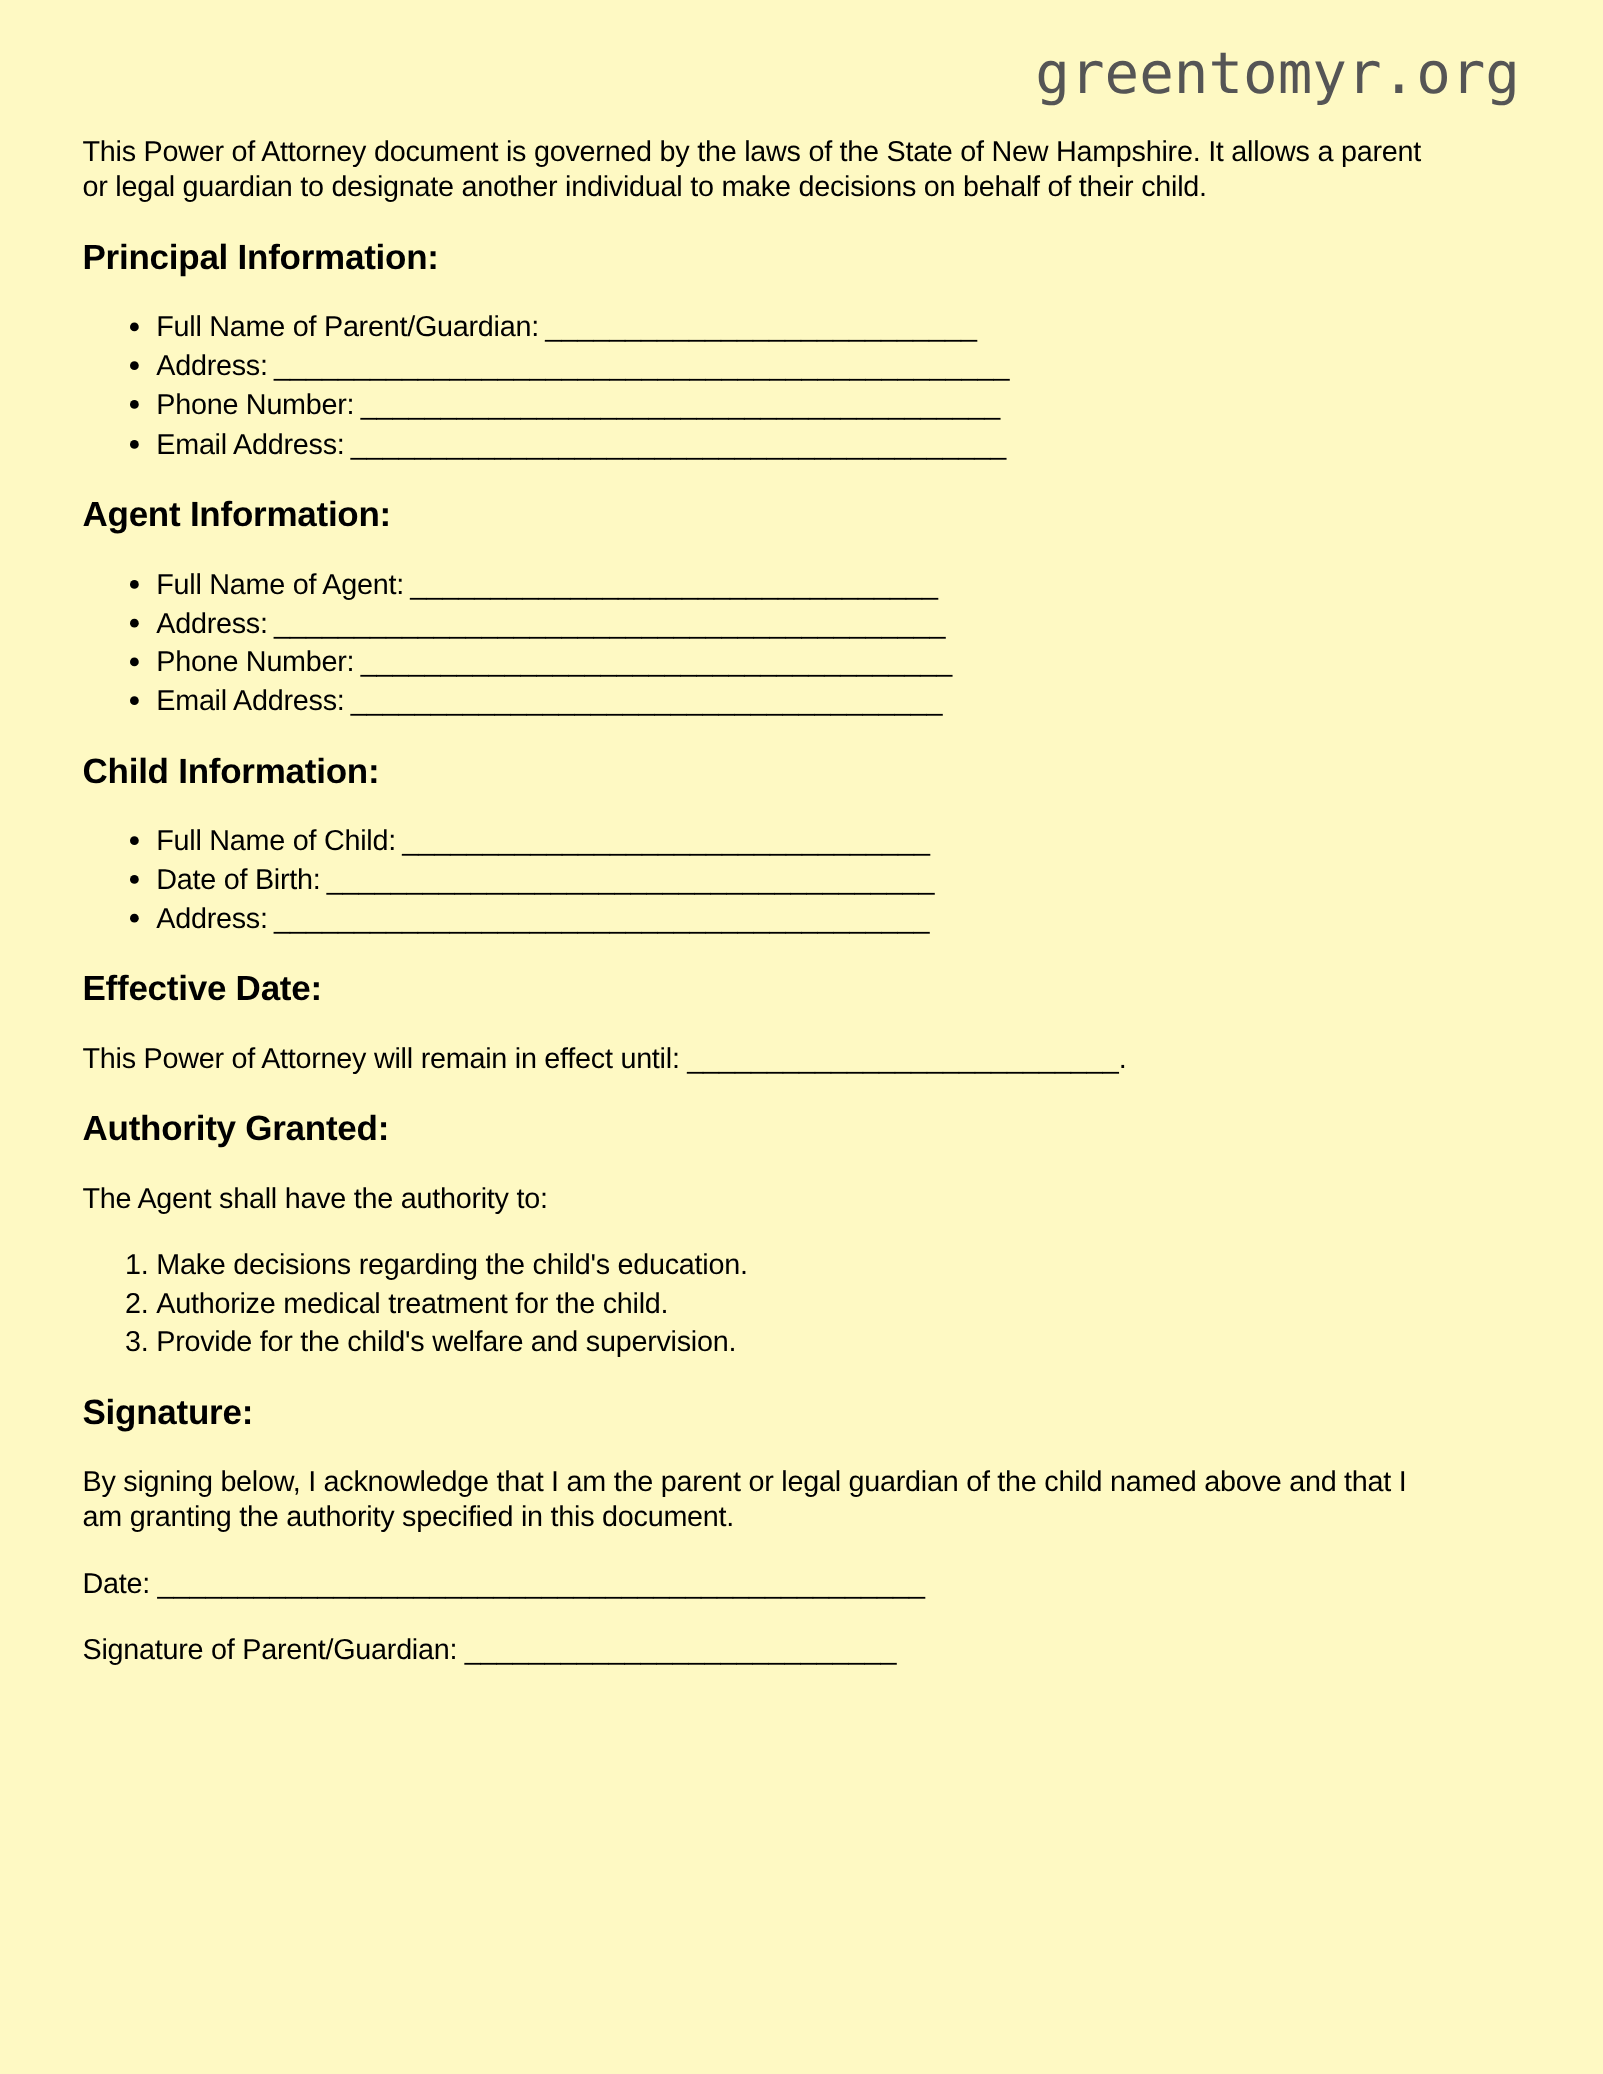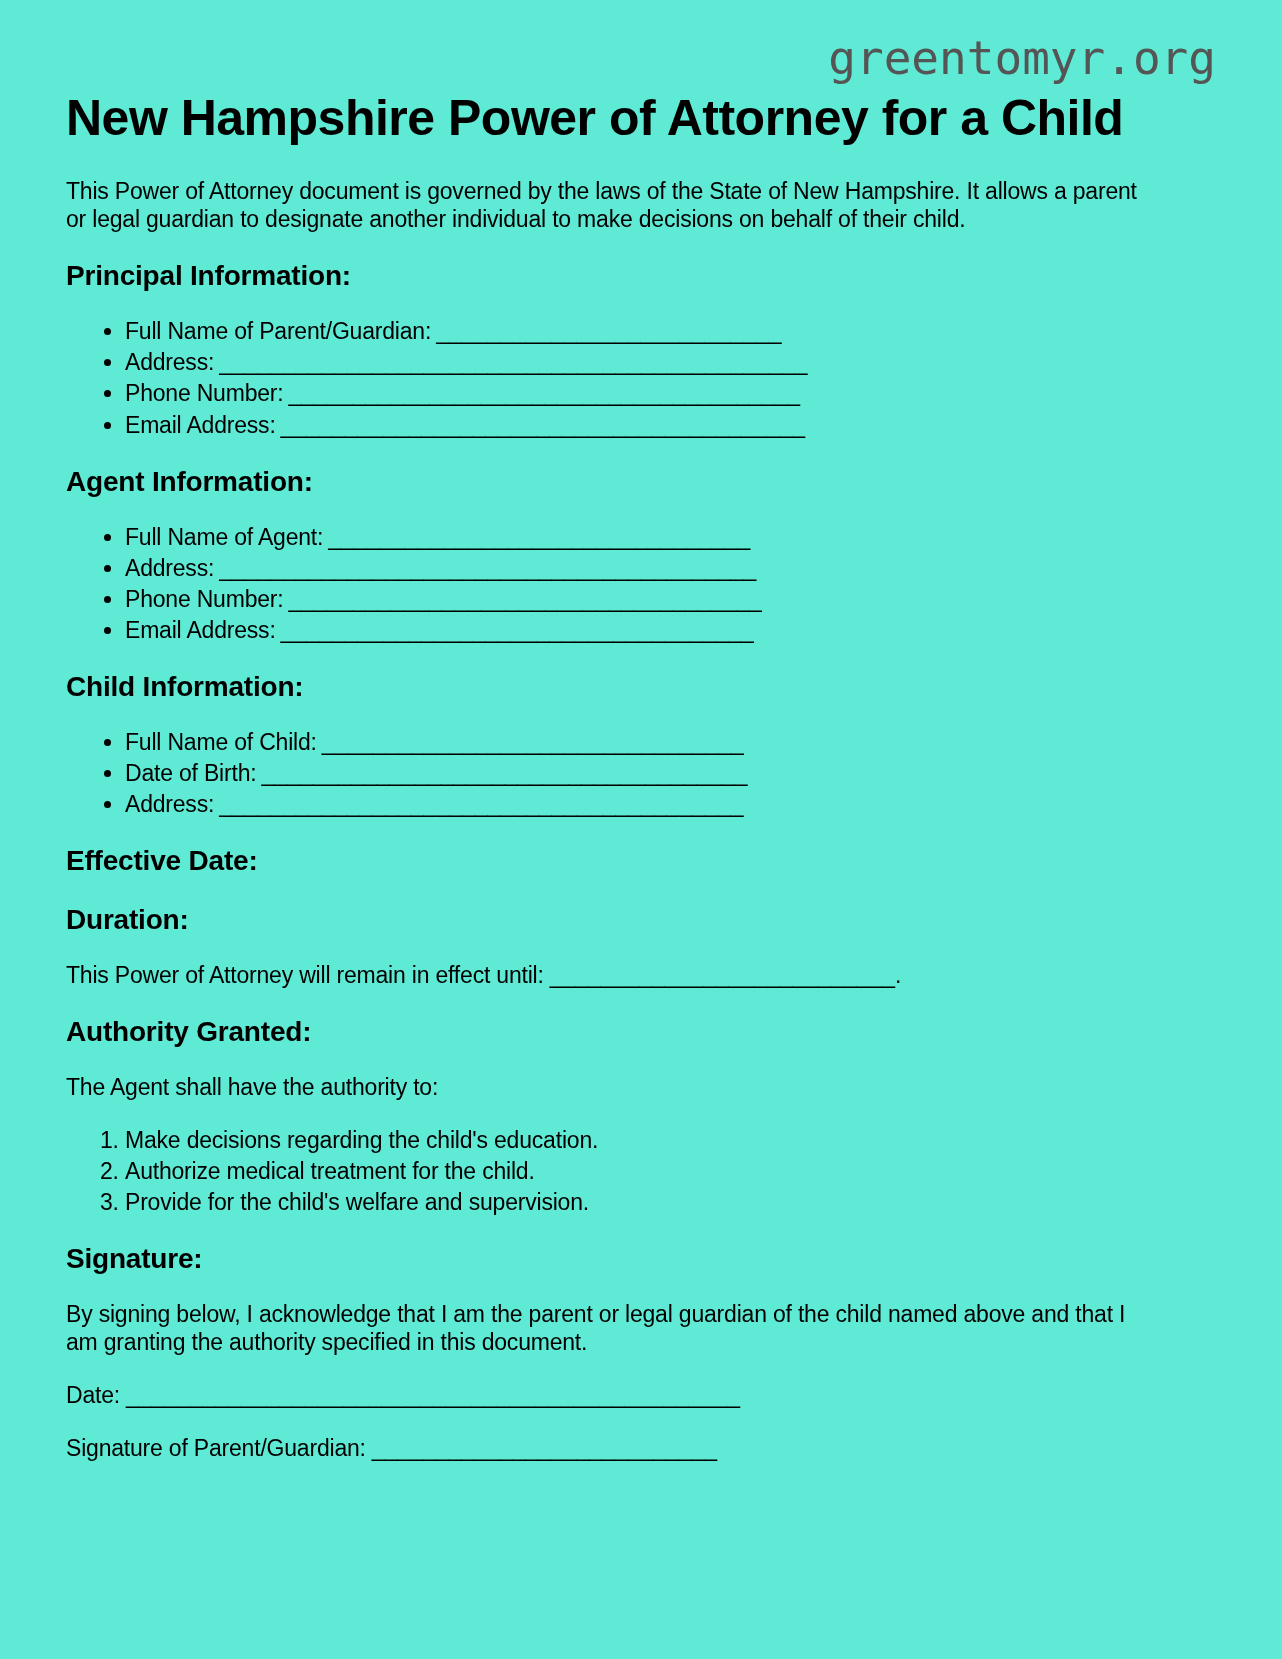--- a/index.html
+++ b/index.html
@@ -6,21 +6,21 @@
     margin: 0;
     padding: 0;
     background: #ffffff;
   }
   .page {
     position: relative;
     width: 1282px;
     height: 1659px;
     box-sizing: border-box;
     padding: 34px 66px 0 66px;
-    background: #5eead4;
+    background: #fef9c3;
     color: #000000;
     font-family: "Liberation Sans", sans-serif;
     font-size: 23px;
     letter-spacing: -0.2px;
     overflow: hidden;
   }
   .watermark {
     text-align: right;
     font-family: "DejaVu Sans Mono", monospace;
     font-size: 46px;
@@ -62,21 +62,20 @@
   }
   .sentence .blank { margin-left: 6px; }
 </style>
 </head>
 <body>
 
 <div class="page">
 
   <div class="watermark">greentomyr.org</div>
 
-  <h1 class="title">New Hampshire Power of Attorney for a Child</h1>
 
   <p>This Power of Attorney document is governed by the laws of the State of New Hampshire. It allows a parent or legal guardian to designate another individual to make decisions on behalf of their child.</p>
 
   <div class="section-heading">Principal Information:</div>
   <ul class="fields">
     <li>
       <span>Full Name of Parent/Guardian:</span><span class="blank">___________________________</span>
     </li>
     <li>
       <span>Address:</span><span class="blank">______________________________________________</span>
@@ -113,21 +112,20 @@
     <li>
       <span>Date of Birth:</span><span class="blank">______________________________________</span>
     </li>
     <li>
       <span>Address:</span><span class="blank">_________________________________________</span>
     </li>
   </ul>
 
   <div class="section-heading">Effective Date:</div>
 
-  <div class="section-heading">Duration:</div>
   <p class="sentence">
     <span>This Power of Attorney will remain in effect until:</span><span class="blank">___________________________</span><span>.</span>
   </p>
 
   <div class="section-heading">Authority Granted:</div>
   <p>The Agent shall have the authority to:</p>
   <ol class="authority-list">
     <li>Make decisions regarding the child's education.</li>
     <li>Authorize medical treatment for the child.</li>
     <li>Provide for the child's welfare and supervision.</li>

